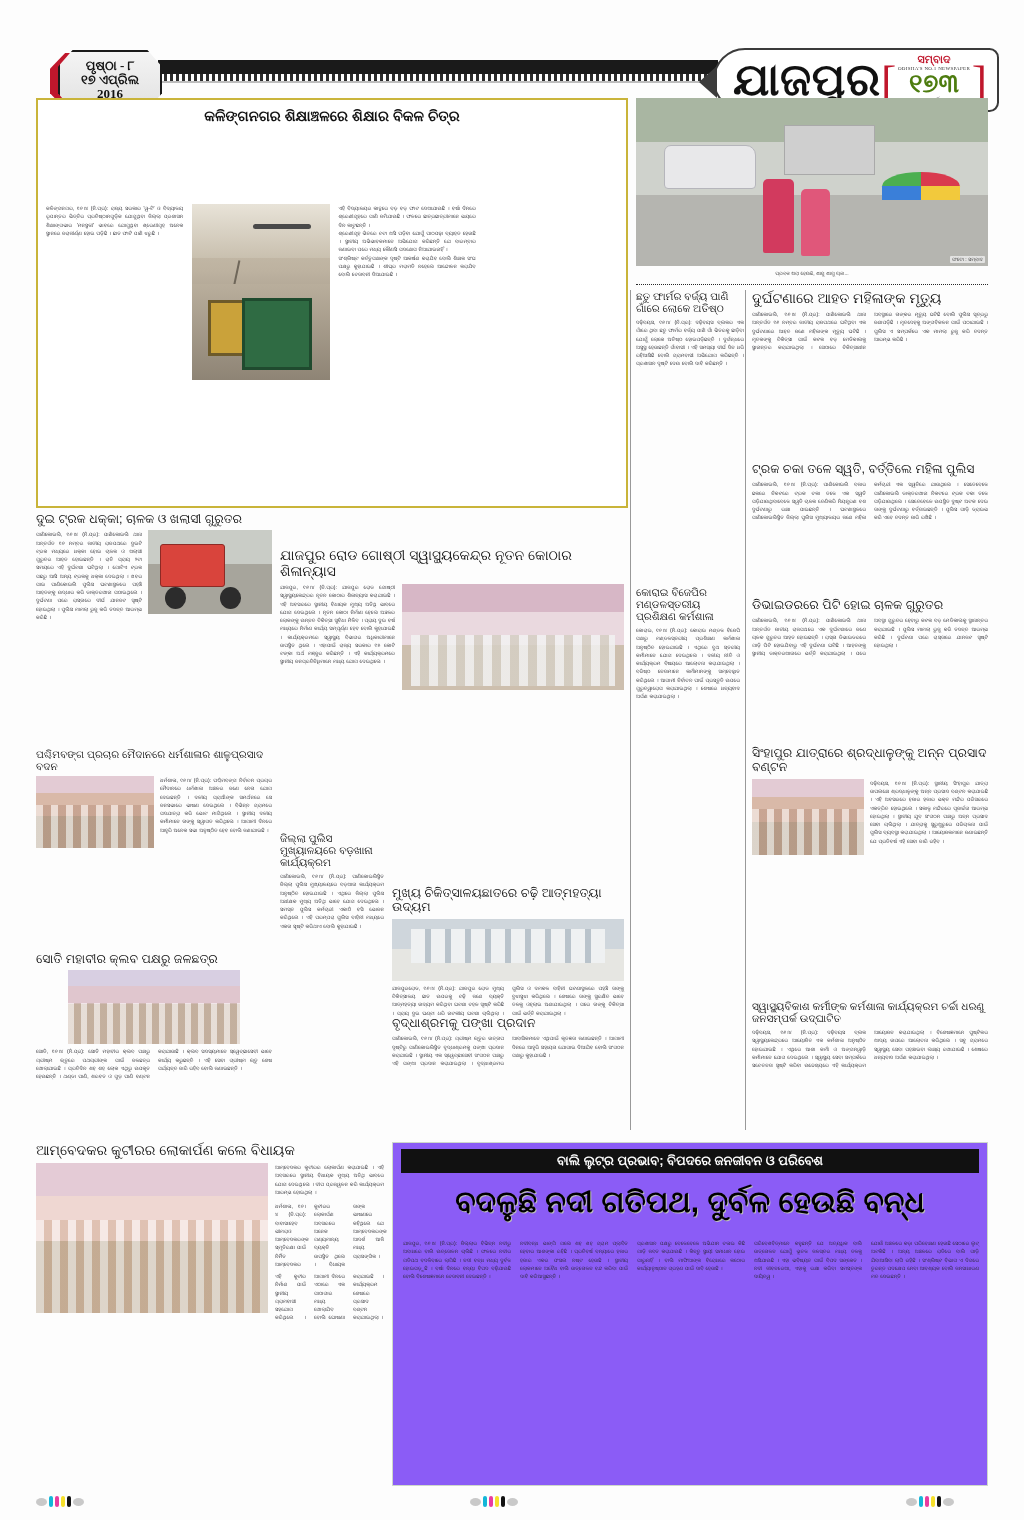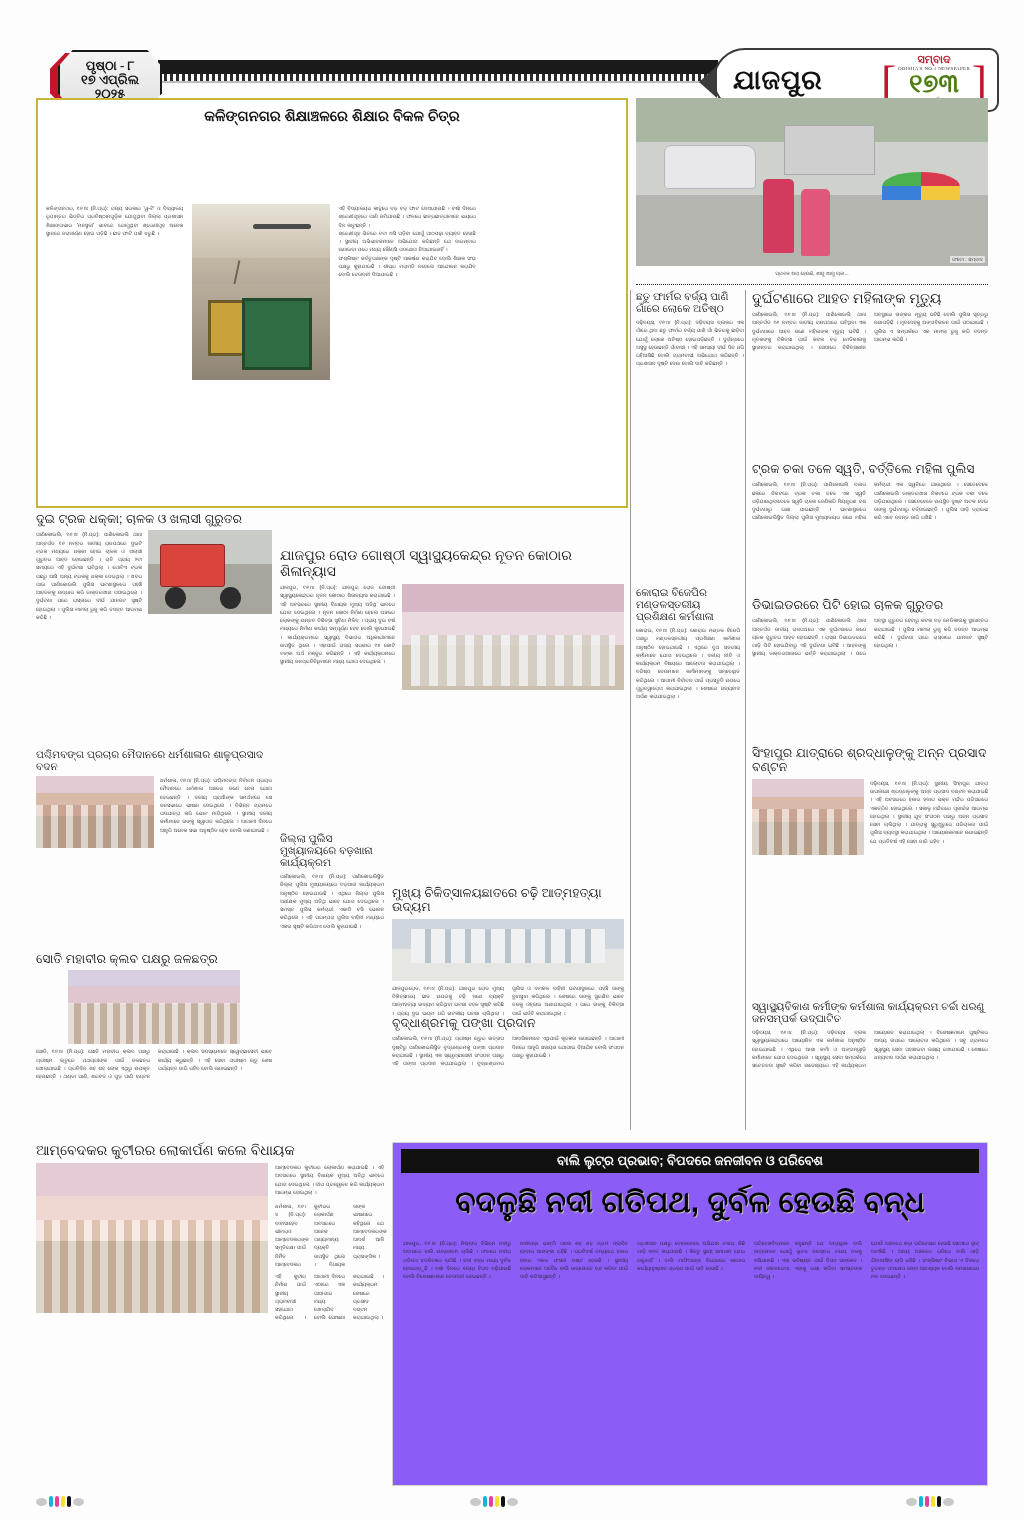--- a/index.html
+++ b/index.html
@@ -55,21 +55,21 @@
     border-radius:34px 10px 10px 34px;
     display:flex; align-items:center;
   }
   .mast-plate:before{
     content:""; position:absolute; left:-16px; top:16px;
     border-top:16px solid transparent; border-bottom:16px solid transparent;
     border-right:18px solid #3b3b3b;
   }
   .mast-city {
     flex:0 0 auto; margin-left:18px;
-    font-size:27px; font-weight:bold; letter-spacing:0.5px; color:#111;
+    font-size:45px; font-weight:bold; letter-spacing:0.5px; color:#111;
   }
   .mast-logo {
     position:absolute; right:10px; top:4px; width:106px; height:56px;
     display:flex; flex-direction:column; align-items:center; justify-content:center;
   }
   .mast-logo .brk-l, .mast-logo .brk-r {
     position:absolute; top:2px; font-size:46px; color:#c0172c; font-weight:300;
   }
   .mast-logo .brk-l { left:0; }
   .mast-logo .brk-r { right:0; }
@@ -250,21 +250,21 @@
 
   <div class="masthead">
     <div class="mast-rule"></div>
     <div class="mast-rule-b"></div>
 
     <div class="page-badge">
       <div class="oct-back"></div>
       <div class="oct-front">
         <div class="pg-l1">ପୃଷ୍ଠା - ୮</div>
         <div class="pg-l2">୧୭ ଏପ୍ରିଲ</div>
-        <div class="pg-l3">୨୦୨୫</div>
+        <div class="pg-l3">2016</div>
       </div>
     </div>
 
     <div class="mast-plate">
       <div class="mast-city">ଯାଜପୁର</div>
       <div class="mast-logo">
         <span class="brk-l">[</span>
         <span class="brk-r">]</span>
         <div class="lg-top">ସମ୍ବାଦ</div>
         <div class="lg-sub1">ODISHA'S NO.1 NEWSPAPER</div>

